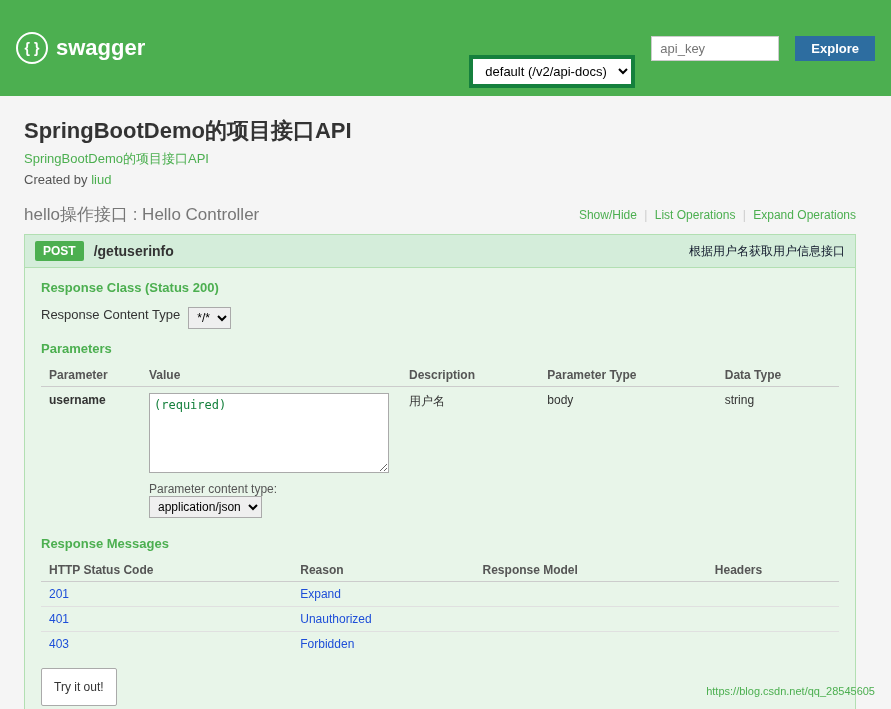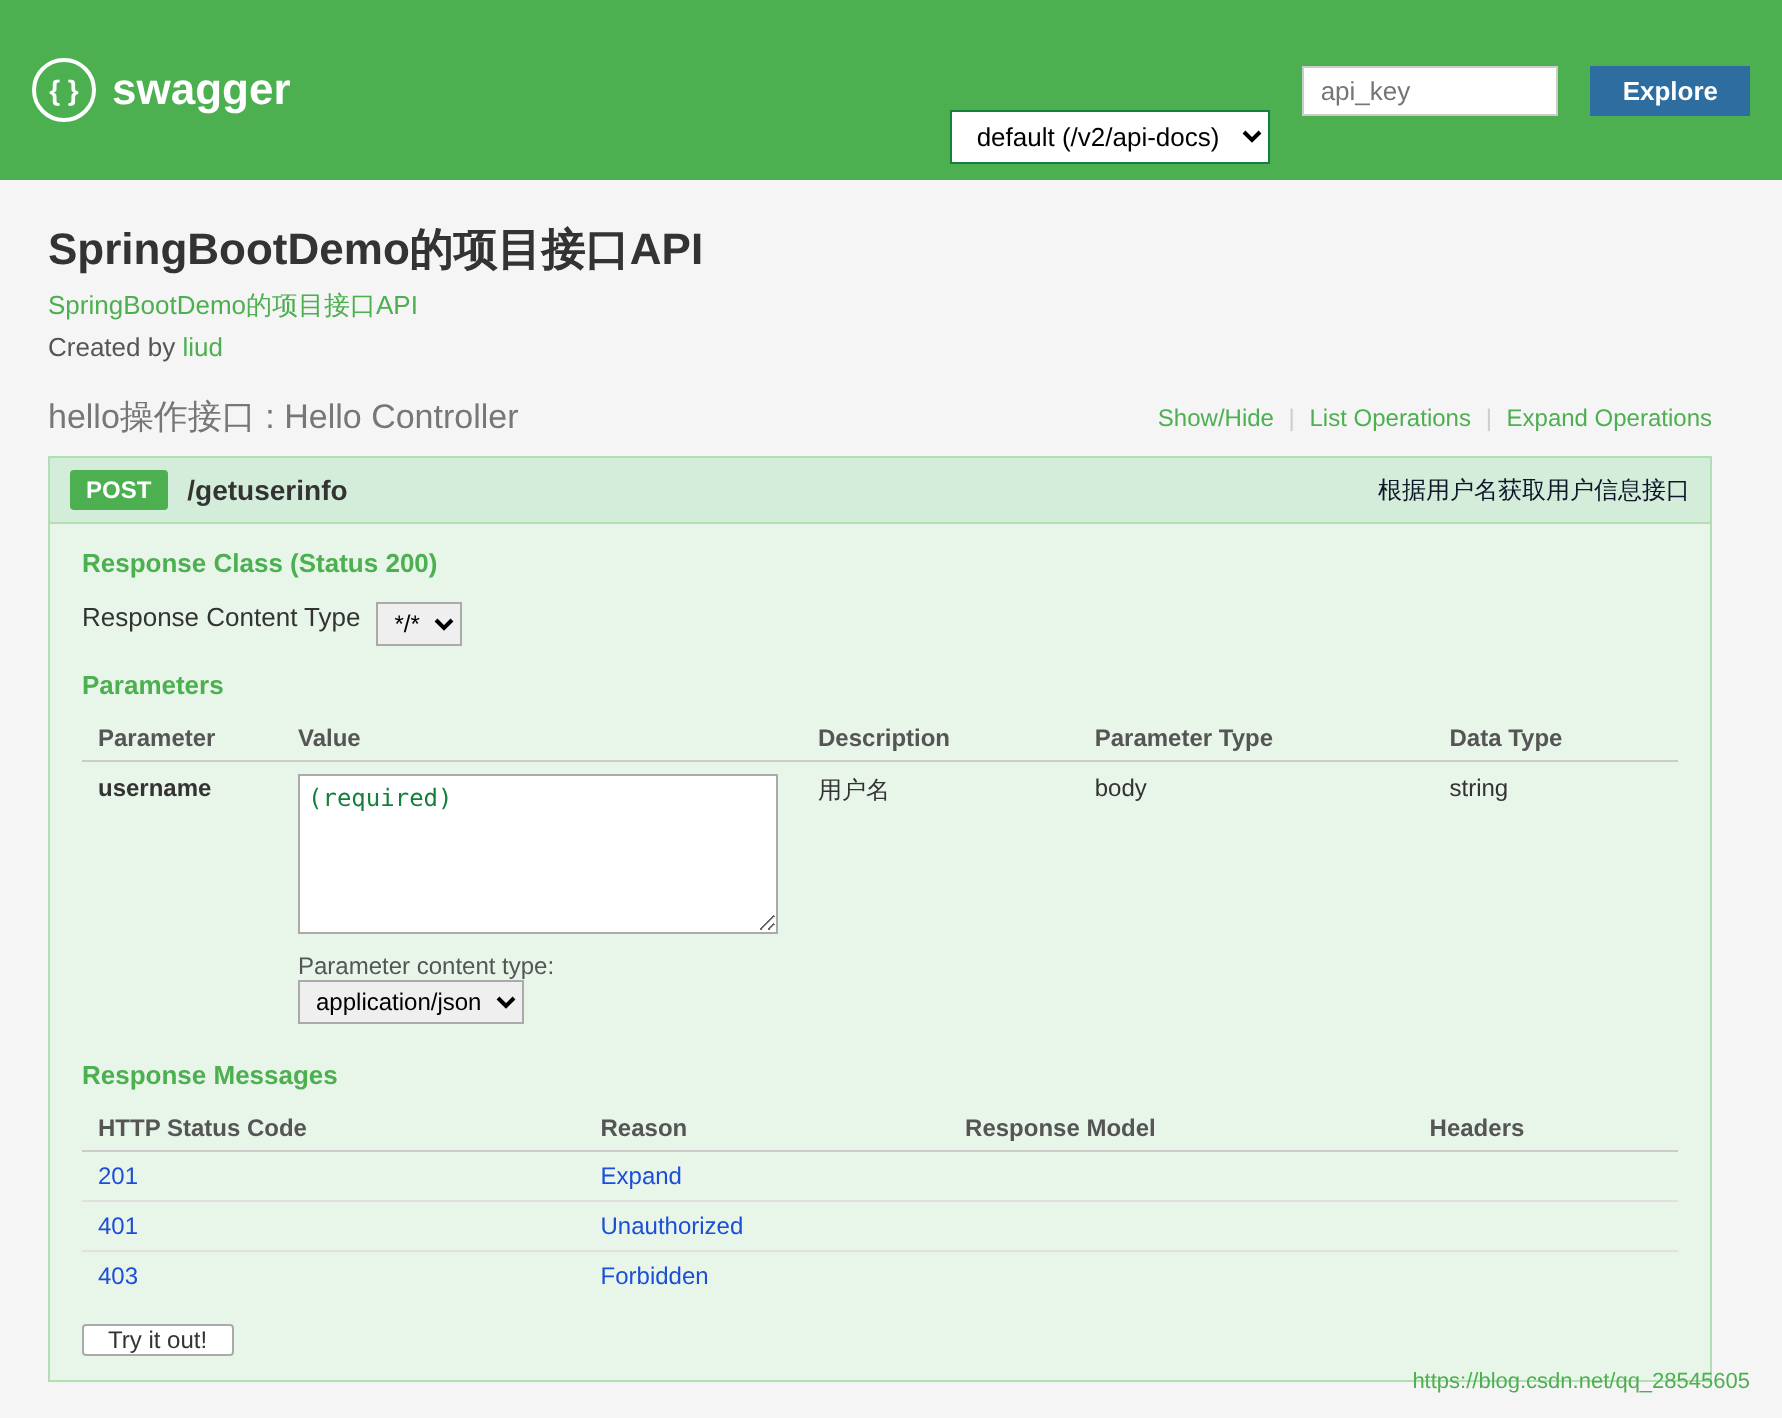--- a/index.html
+++ b/index.html
@@ -31,21 +31,21 @@
       font-weight: bold;
     }
     .header-logo-text {
       color: white;
       font-size: 22px;
       font-weight: bold;
     }
     .header-spacer { flex: 1; }
     .header-select {
       padding: 4px 8px;
-      border: 1px solid #15803d;
+      border: 4px solid #15803d;
       background: white;
       font-size: 13px;
       margin-top: 47px;
     }
     .header-input {
       padding: 4px 8px;
       border: 1px solid #ccc;
       background: white;
       font-size: 13px;
       width: 128px;
@@ -229,21 +229,21 @@
     }
     .response-table td {
       padding: 5px 8px;
       border-bottom: 1px solid #e0e0e0;
       color: #1d4ed8;
     }
     .response-table tr:last-child td { border-bottom: none; }
 
     
     .try-btn {
-      padding: 0 12px;
+      padding: 11px 12px;
       background: white;
       border: 1px solid #aaa;
       font-size: 12px;
       cursor: pointer;
       color: #333;
       border-radius: 2px;
     }
 
     
     .footer {

